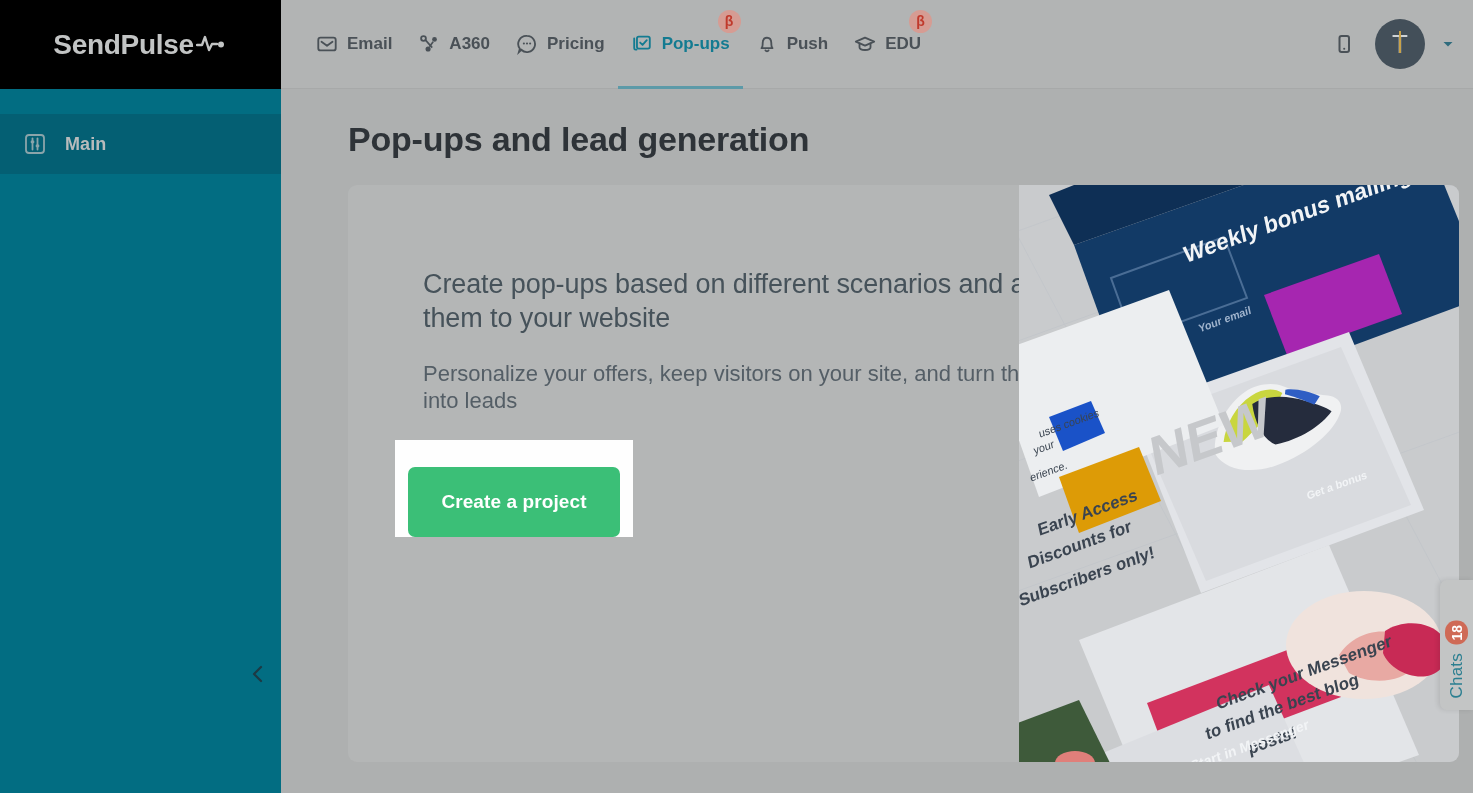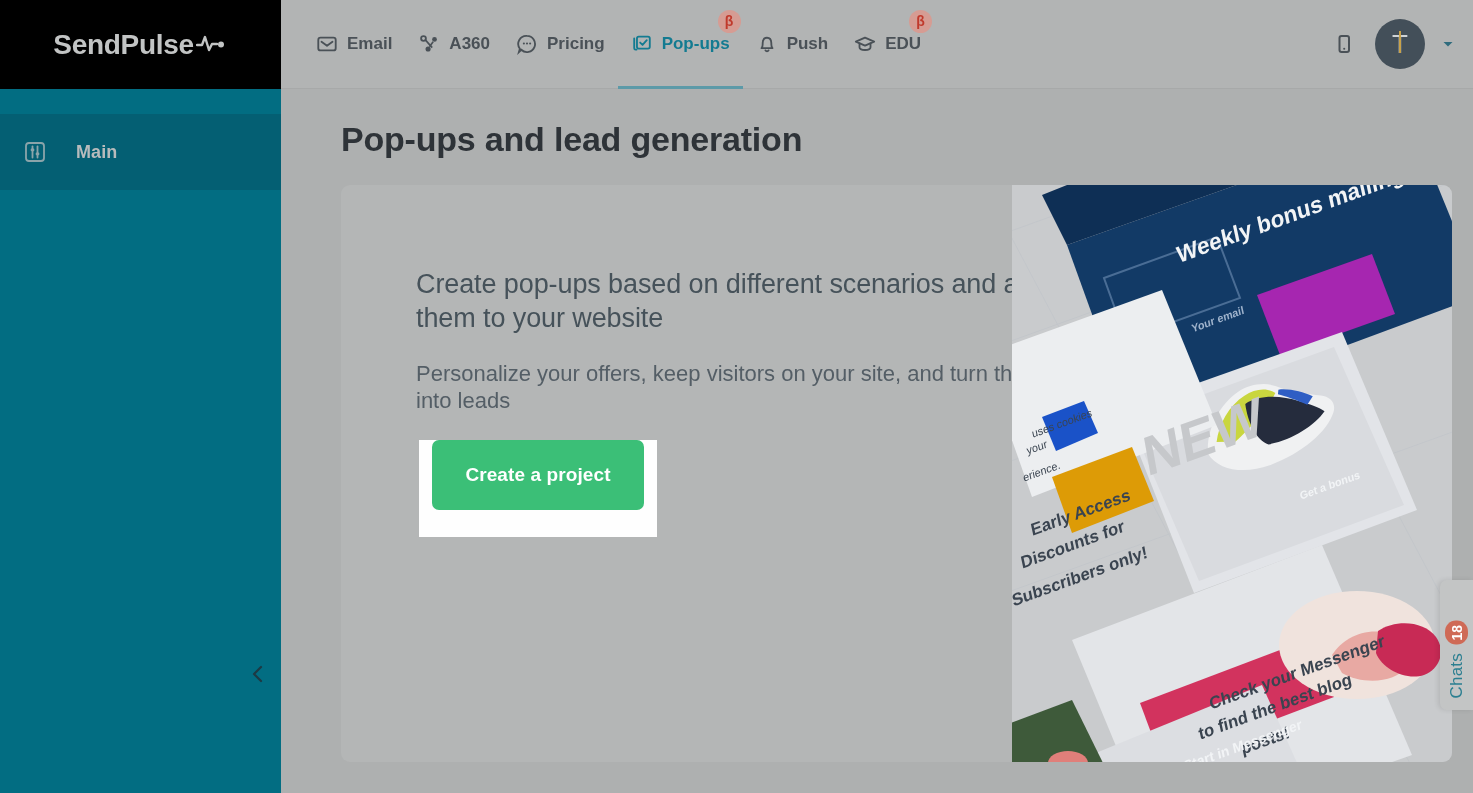--- a/index.html
+++ b/index.html
@@ -27,23 +27,23 @@
     color: #c2c4c4;
     font-size: 28px;
     font-weight: 700;
     letter-spacing: -0.3px;
     display: flex; align-items: center; gap: 1px;
   }
   .logo-pulse { display: inline-block; margin-left: 1px; }
   .sidebar-gap { height: 25px; background: #026d82; }
   .nav-item {
     display: flex; align-items: center;
-    height: 76px;
+    height: 60px;
     padding-left: 22px;
-    gap: 28px;
+    gap: 17px;
     cursor: pointer;
     color: #b9bcbd;
   }
   .nav-item.active { background: #045f73; }
   .nav-icon { width: 26px; height: 26px; display:flex; align-items:center; justify-content:center; opacity: .75; }
   .nav-label { font-size: 18px; font-weight: 700; color: #b8bbbc; letter-spacing: .1px; }
   .collapse-btn {
     position: absolute; left: 244px; top: 662px;
     width: 28px; height: 28px;
     display: flex; align-items: center; justify-content: center;
@@ -101,21 +101,21 @@
     font-size: 26px; font-weight: 400; color: #cfd3d6;
     position: relative;
   }
   .avatar-letter::after {
     content:""; position:absolute; left:50%; top:2px; width:2px; height:22px;
     background:#c8a24a; transform: translateX(-50%);
   }
   .caret-down { width: 14px; height: 14px; cursor:pointer; }
 
   
-  .content { flex: 1; padding: 31px 0 0 60px; overflow: hidden; }
+  .content { flex: 1; padding: 31px 0 0 35px; overflow: hidden; margin-left: 32px; }
   .page-title {
     font-size: 34px; font-weight: 700; color: #2e3338;
     letter-spacing: -.2px;
     margin-bottom: 26px;
   }
   .card {
     position: relative;
     width: 1111px; height: 577px;
     background: #b4b6b6;
     border-radius: 9px;
@@ -126,24 +126,24 @@
   }
   .card-h {
     font-size: 27px; line-height: 34px; color: #46525a;
     font-weight: 400; letter-spacing: -.1px;
   }
   .card-p {
     margin-top: 25px;
     font-size: 22px; line-height: 27px; color: #545e66;
   }
   .btn-highlight {
-    position: absolute; left: 78px; top: 255px;
+    position: absolute; left: 47px; top: 255px;
     width: 238px; height: 97px;
     background: #fefefe;
-    display: flex; align-items: flex-start; justify-content: center;
+    display: flex; align-items: flex-end; justify-content: center;
   }
   .create-btn {
     width: 212px; height: 70px;
     background: #3bbf77;
     border: none; border-radius: 7px;
     color: #ffffff;
     font-size: 19px; font-weight: 700;
     font-family: "Liberation Sans", sans-serif;
     cursor: pointer;
     letter-spacing: .1px;

